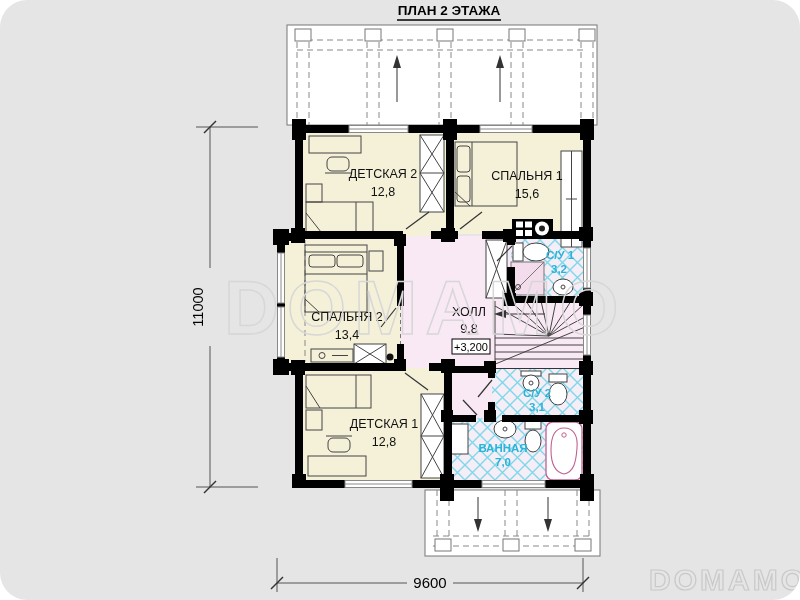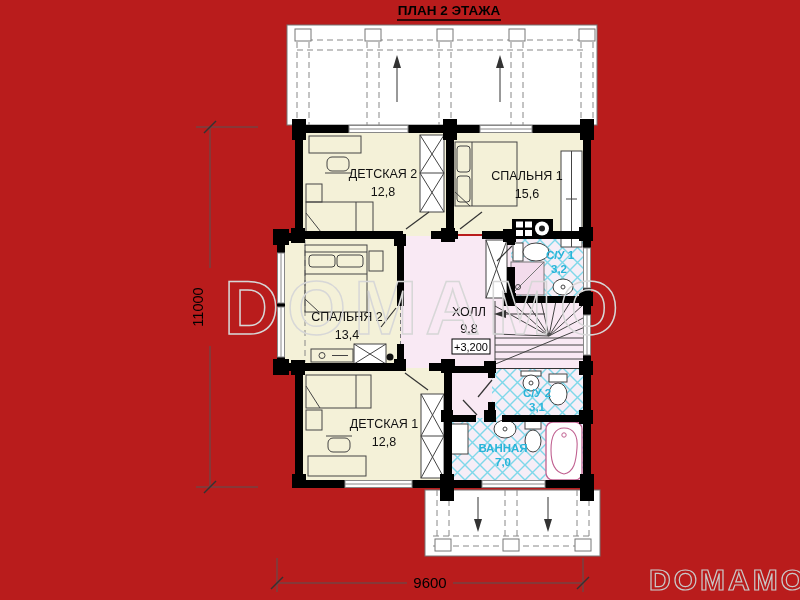--- a/index.html
+++ b/index.html
@@ -1,16 +1,16 @@
 <!DOCTYPE html>
 <html><head>
 <meta charset="utf-8">
 <style>
   html,body{margin:0;padding:0;background:#ffffff;}
-  #stage{position:relative;width:800px;height:600px;background:#b91c1c;overflow:hidden;}
+  #stage{position:relative;width:800px;height:600px;background:#e5e5e5;overflow:hidden;border-radius:27px;}
   svg{position:absolute;left:0;top:0;}
   text{font-family:"Liberation Sans", sans-serif;}
   .w{fill:#000;}
   .thin{stroke:#333;stroke-width:1;fill:none;}
   .furn{stroke:#444;stroke-width:1;fill:none;}
   .furnw{stroke:#444;stroke-width:1;fill:#ffffff;}
   .dashp{stroke:#888;stroke-width:1;fill:none;stroke-dasharray:6 4;}
   .terr{stroke:#777;stroke-width:1;fill:#ffffff;}
   .winr{fill:#ffffff;stroke:#888;stroke-width:1;}
   .winl{stroke:#888;stroke-width:1;}

